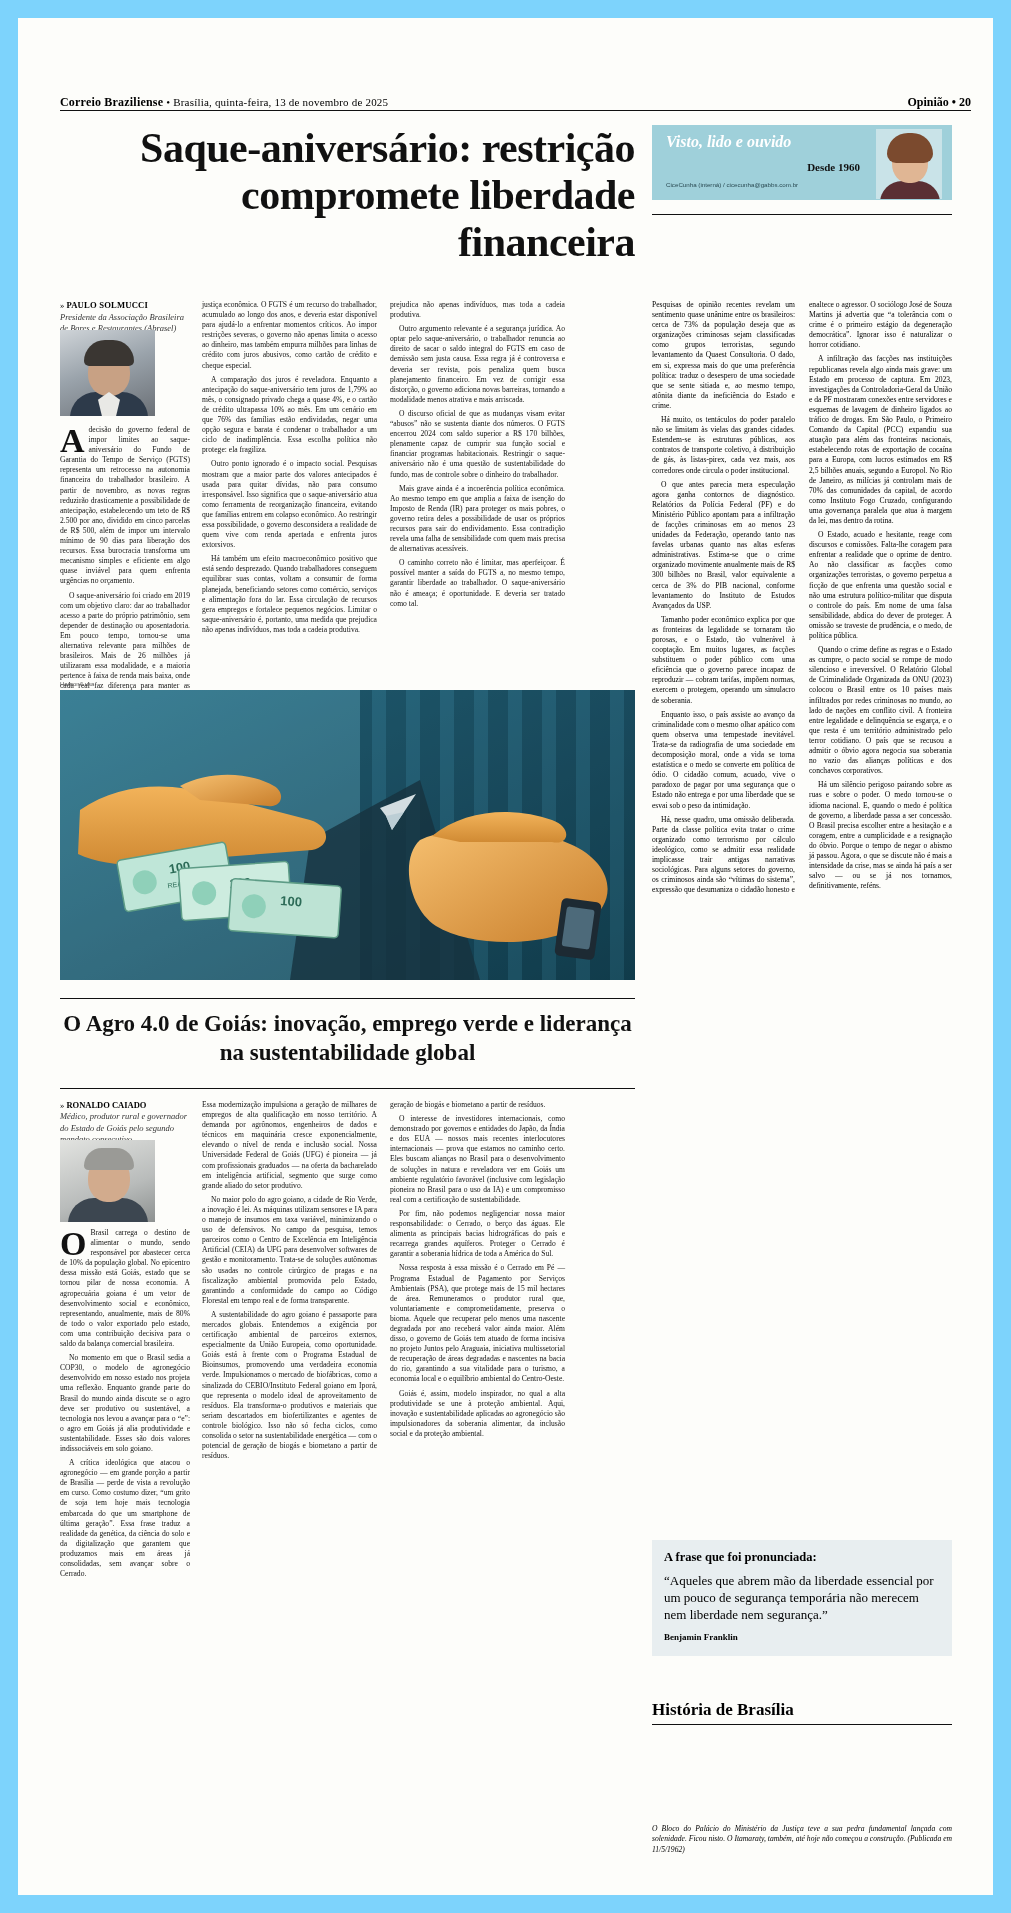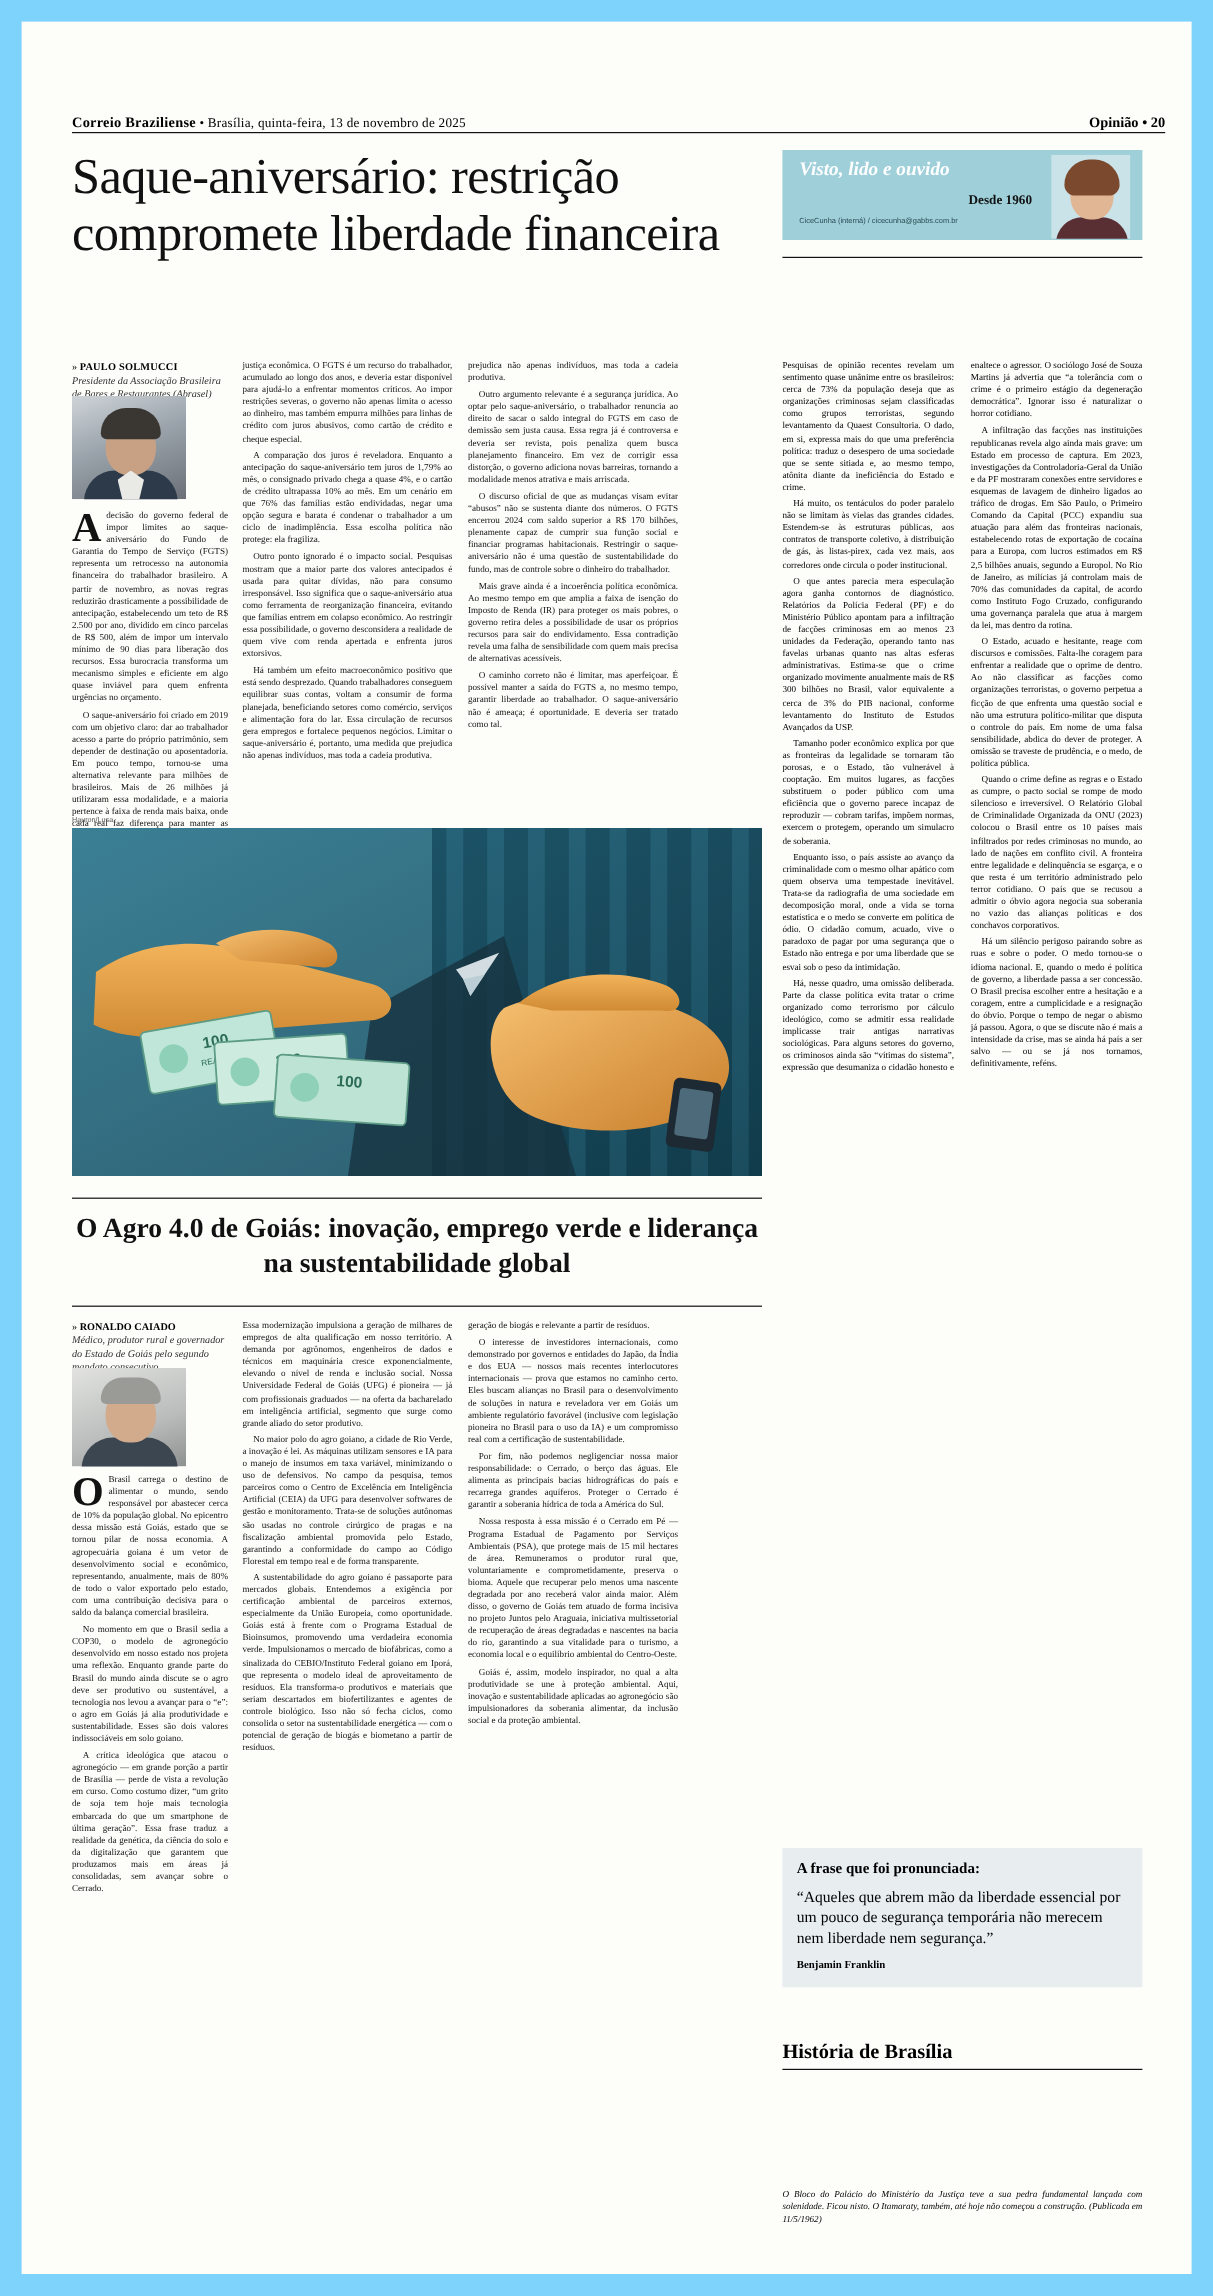--- a/index.html
+++ b/index.html
@@ -14,21 +14,21 @@
     position:absolute;left:60px;right:40px;top:88px;height:22px;
     border-bottom:1px solid #111;display:flex;align-items:flex-end;justify-content:space-between;
   }
   .masthead .left{font-size:11px;letter-spacing:.2px;}
   .masthead .left b{font-family:"Liberation Serif",serif;font-weight:bold;font-size:12px;}
   .masthead .right{font-size:12px;font-weight:bold;}
   .masthead .right .sec{font-weight:bold;}
   
   .headline{
     position:absolute;left:60px;top:125px;width:575px;
-    text-align:left;font-size:42px;line-height:1.12;font-weight:normal;
+    text-align:right;font-size:42px;line-height:1.12;font-weight:bold;
     letter-spacing:-.5px;color:#111;
   }
   .byline{
     position:absolute;left:60px;top:300px;width:130px;font-size:8.5px;line-height:1.35;
   }
   .byline .name{font-weight:bold;font-size:8.6px;letter-spacing:.2px;}
   .byline .role{font-style:italic;color:#333;}
   .mugshot{
     position:absolute;left:60px;top:330px;width:95px;height:86px;overflow:hidden;
   }
@@ -260,21 +260,21 @@
     <p class="first">O Brasil carrega o destino de alimentar o mundo, sendo responsável por abastecer cerca de 10% da população global. No epicentro dessa missão está Goiás, estado que se tornou pilar de nossa economia. A agropecuária goiana é um vetor de desenvolvimento social e econômico, representando, anualmente, mais de 80% de todo o valor exportado pelo estado, com uma contribuição decisiva para o saldo da balança comercial brasileira.</p>
     <p>No momento em que o Brasil sedia a COP30, o modelo de agronegócio desenvolvido em nosso estado nos projeta uma reflexão. Enquanto grande parte do Brasil do mundo ainda discute se o agro deve ser produtivo ou sustentável, a tecnologia nos levou a avançar para o “e”: o agro em Goiás já alia produtividade e sustentabilidade. Esses são dois valores indissociáveis em solo goiano.</p>
     <p>A crítica ideológica que atacou o agronegócio — em grande porção a partir de Brasília — perde de vista a revolução em curso. Como costumo dizer, “um grito de soja tem hoje mais tecnologia embarcada do que um smartphone de última geração”. Essa frase traduz a realidade da genética, da ciência do solo e da digitalização que garantem que produzamos mais em áreas já consolidadas, sem avançar sobre o Cerrado.</p>
   </div>
   <div class="txtcol c2b">
     <p class="first">Essa modernização impulsiona a geração de milhares de empregos de alta qualificação em nosso território. A demanda por agrônomos, engenheiros de dados e técnicos em maquinária cresce exponencialmente, elevando o nível de renda e inclusão social. Nossa Universidade Federal de Goiás (UFG) é pioneira — já com profissionais graduados — na oferta da bacharelado em inteligência artificial, segmento que surge como grande aliado do setor produtivo.</p>
     <p>No maior polo do agro goiano, a cidade de Rio Verde, a inovação é lei. As máquinas utilizam sensores e IA para o manejo de insumos em taxa variável, minimizando o uso de defensivos. No campo da pesquisa, temos parceiros como o Centro de Excelência em Inteligência Artificial (CEIA) da UFG para desenvolver softwares de gestão e monitoramento. Trata-se de soluções autônomas são usadas no controle cirúrgico de pragas e na fiscalização ambiental promovida pelo Estado, garantindo a conformidade do campo ao Código Florestal em tempo real e de forma transparente.</p>
     <p>A sustentabilidade do agro goiano é passaporte para mercados globais. Entendemos a exigência por certificação ambiental de parceiros externos, especialmente da União Europeia, como oportunidade. Goiás está à frente com o Programa Estadual de Bioinsumos, promovendo uma verdadeira economia verde. Impulsionamos o mercado de biofábricas, como a sinalizada do CEBIO/Instituto Federal goiano em Iporá, que representa o modelo ideal de aproveitamento de resíduos. Ela transforma-o produtivos e materiais que seriam descartados em biofertilizantes e agentes de controle biológico. Isso não só fecha ciclos, como consolida o setor na sustentabilidade energética — com o potencial de geração de biogás e biometano a partir de resíduos.</p>
   </div>
   <div class="txtcol c3b">
-    <p class="first">geração de biogás e relevante a partir de resíduos.</p>
+    <p class="first">geração de biogás e biometano a partir de resíduos.</p>
     <p>O interesse de investidores internacionais, como demonstrado por governos e entidades do Japão, da Índia e dos EUA — nossos mais recentes interlocutores internacionais — prova que estamos no caminho certo. Eles buscam alianças no Brasil para o desenvolvimento de soluções in natura e reveladora ver em Goiás um ambiente regulatório favorável (inclusive com legislação pioneira no Brasil para o uso da IA) e um compromisso real com a certificação de sustentabilidade.</p>
     <p>Por fim, não podemos negligenciar nossa maior responsabilidade: o Cerrado, o berço das águas. Ele alimenta as principais bacias hidrográficas do país e recarrega grandes aquíferos. Proteger o Cerrado é garantir a soberania hídrica de toda a América do Sul.</p>
     <p>Nossa resposta à essa missão é o Cerrado em Pé — Programa Estadual de Pagamento por Serviços Ambientais (PSA), que protege mais de 15 mil hectares de área. Remuneramos o produtor rural que, voluntariamente e comprometidamente, preserva o bioma. Aquele que recuperar pelo menos uma nascente degradada por ano receberá valor ainda maior. Além disso, o governo de Goiás tem atuado de forma incisiva no projeto Juntos pelo Araguaia, iniciativa multissetorial de recuperação de áreas degradadas e nascentes na bacia do rio, garantindo a sua vitalidade para o turismo, a economia local e o equilíbrio ambiental do Centro-Oeste.</p>
     <p>Goiás é, assim, modelo inspirador, no qual a alta produtividade se une à proteção ambiental. Aqui, inovação e sustentabilidade aplicadas ao agronegócio são impulsionadores da soberania alimentar, da inclusão social e da proteção ambiental.</p>
   </div>
 
   <div class="rail">
     <div class="vlo">
       <div class="title">Visto, lido e ouvido</div>
       <div class="desde">Desde 1960</div>

